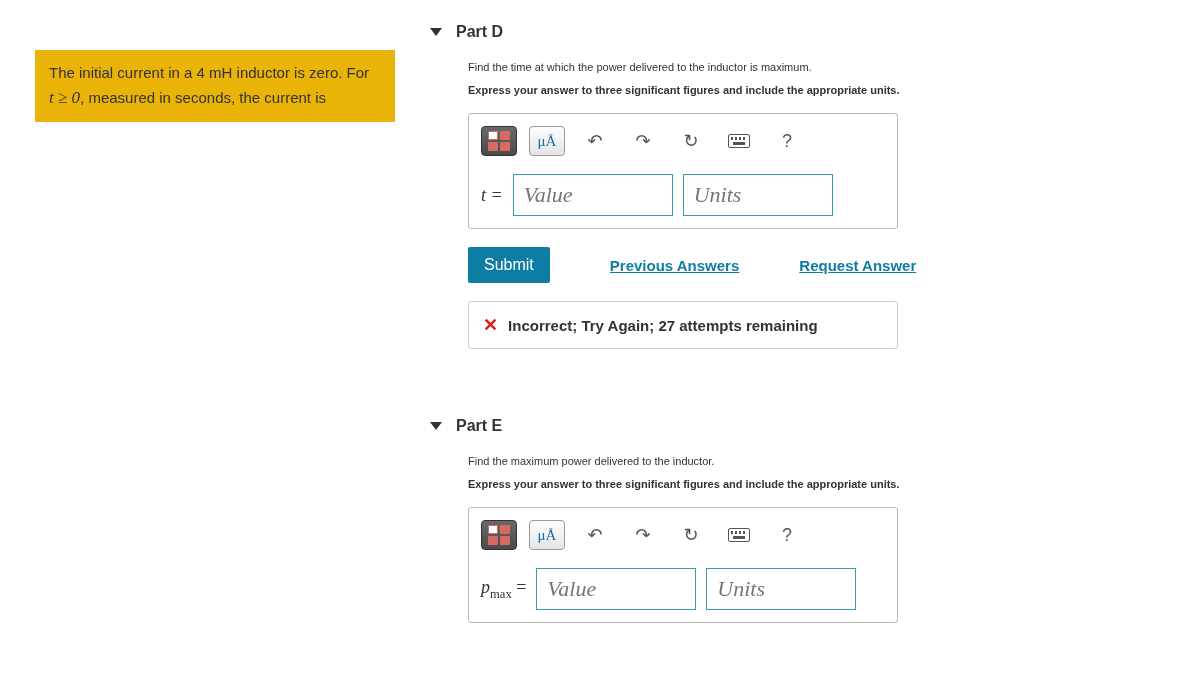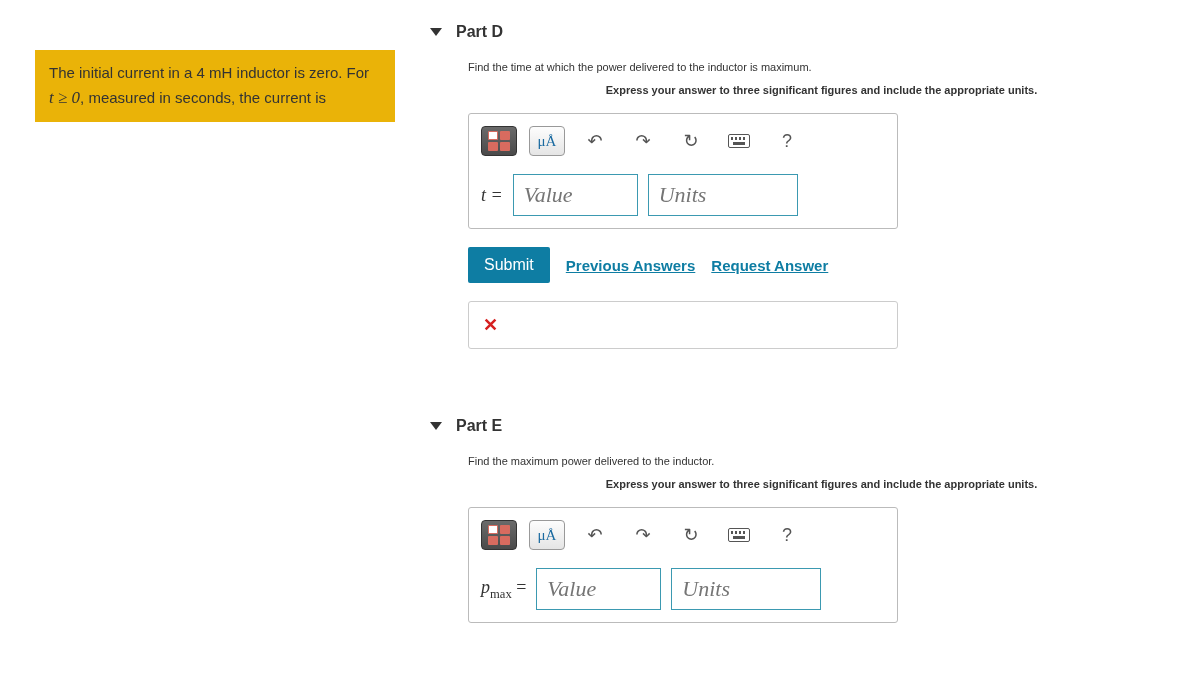--- a/index.html
+++ b/index.html
@@ -42,21 +42,21 @@
       font-size: 16px;
     }
     .caret {
       width: 0; height: 0;
       border-left: 6px solid transparent;
       border-right: 6px solid transparent;
       border-top: 8px solid #333;
     }
     .part-body { padding: 8px 0 30px 38px; }
     .instr { font-size: 11px; line-height: 1.55; margin-bottom: 6px; }
-    .bold { font-weight: bold; text-align: center; }
+    .bold { font-weight: bold; }
     .answer-box {
       border: 1px solid #bbb;
       border-radius: 3px;
       padding: 12px;
       margin: 14px 0 18px 0;
       width: 430px;
     }
     .toolbar {
       display: flex;
       align-items: center;
@@ -102,33 +102,33 @@
       height: 42px;
       border: 1.5px solid #3b99b1;
       font-family: "Times New Roman", serif;
       font-style: italic;
       font-size: 22px;
       padding: 0 10px;
       color: #888;
       background: #fff;
       outline: none;
     }
-    .val-input { width: 125px; }
+    .val-input { width: 160px; }
     .unit-input { width: 150px; }
     .btn-row { display: flex; align-items: center; gap: 16px; margin-bottom: 18px; }
     .submit-btn {
       background: #0e7da3;
       color: #fff;
       border: none;
       padding: 9px 16px;
       font-size: 16px;
       border-radius: 2px;
       cursor: pointer;
     }
-    .link { color: #0e7da3; text-decoration: underline; cursor: pointer; font-weight: bold; font-size: 15px; }
+    .link { color: #0e7da3; text-decoration: underline; cursor: pointer; font-weight: bold; font-size: 15px; margin-left: 44px; }
     .feedback {
       border: 1px solid #ccc;
       border-radius: 3px;
       padding: 12px 14px;
       width: 430px;
       display: flex;
       align-items: center;
       gap: 10px;
       font-weight: bold;
       font-size: 15px;
@@ -203,20 +203,21 @@
       </div>
 
       <div class="btn-row">
         <button class="submit-btn">Submit</button>
         <span class="link">Previous Answers</span>
         <span class="link">Request Answer</span>
       </div>
 
       <div class="feedback">
         <span class="x-icon">✕</span>
+        <span>Incorrect; Try Again; 27 attempts remaining</span>
       </div>
     </div>
 
     <div class="part-header second-part">
       <div class="caret"></div>
       <span>Part E</span>
     </div>
     <div class="part-body">
       <div class="instr">Find the maximum power delivered to the inductor.</div>
       <div class="instr bold">Express your answer to three significant figures and include the appropriate units.</div>

